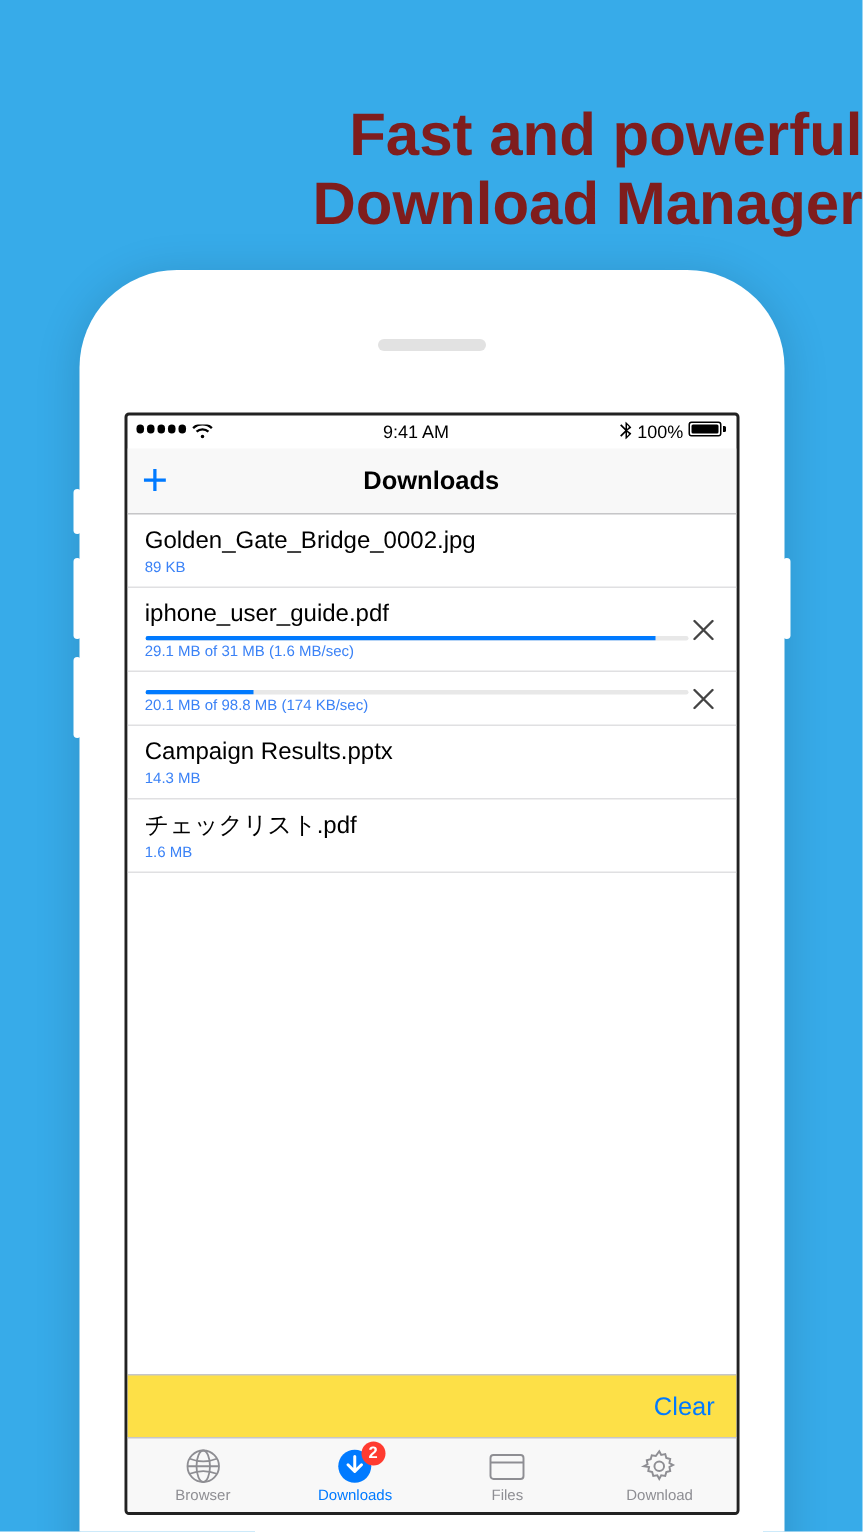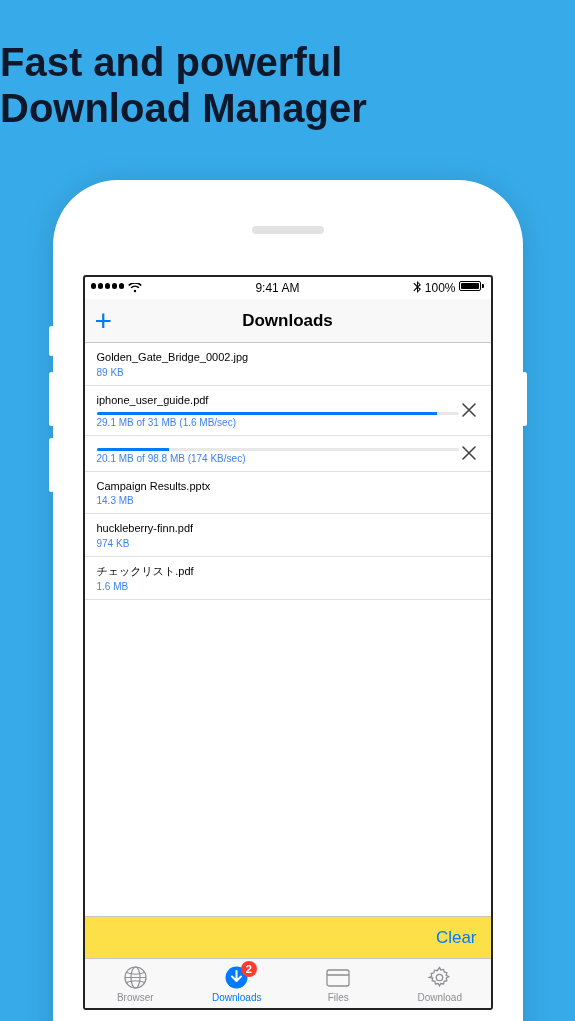--- a/index.html
+++ b/index.html
@@ -5,26 +5,26 @@
   * { margin: 0; padding: 0; box-sizing: border-box; }
   body {
     width: 575px;
     height: 1021px;
     background: #37abe9;
     font-family: -apple-system, "Helvetica Neue", Helvetica, Arial, sans-serif;
     overflow: hidden;
     position: relative;
   }
   .promo-title {
-    text-align: left;
-    color: #0f172a;
+    text-align: right;
+    color: #7f1d1d;
     font-size: 40px;
     font-weight: 600;
     line-height: 1.15;
-    padding-top: 39px;
+    padding-top: 67px;
   }
   .phone {
     position: absolute;
     left: 50%;
     top: 180px;
     transform: translateX(-50%);
     width: 470px;
     height: 940px;
     background: #fff;
     border-radius: 65px;
@@ -117,21 +117,21 @@
     overflow: hidden;
     background: #fff;
   }
   .row {
     padding: 8px 12px 7px 12px;
     border-bottom: 1px solid #e0e0e2;
     position: relative;
   }
   .row.downloading { padding-right: 32px; }
   .file-name {
-    font-size: 11px;
+    font-size: 16px;
     color: #000;
     white-space: nowrap;
     overflow: hidden;
     text-overflow: ellipsis;
     line-height: 1.25;
   }
   .file-meta {
     font-size: 10px;
     color: #3b82f6;
     margin-top: 2px;
@@ -289,24 +289,20 @@
             <svg width="14" height="14" viewBox="0 0 14 14">
               <path d="M1 1l12 12M13 1L1 13" stroke="#444" stroke-width="1.6" stroke-linecap="round"></path>
             </svg>
           </div>
         </div>
         <div class="row">
           <div class="file-name">Campaign Results.pptx</div>
           <div class="file-meta">14.3 MB</div>
         </div>
         <div class="row">
-          <div class="file-name">huckleberry-finn.pdf</div>
-          <div class="file-meta">974 KB</div>
-        </div>
-        <div class="row">
           <div class="file-name">チェックリスト.pdf</div>
           <div class="file-meta">1.6 MB</div>
         </div>
       </div>
 
     <div class="toolbar">
       <div class="toolbar-btn">Clear</div>
     </div>
 
     <div class="tab-bar">

